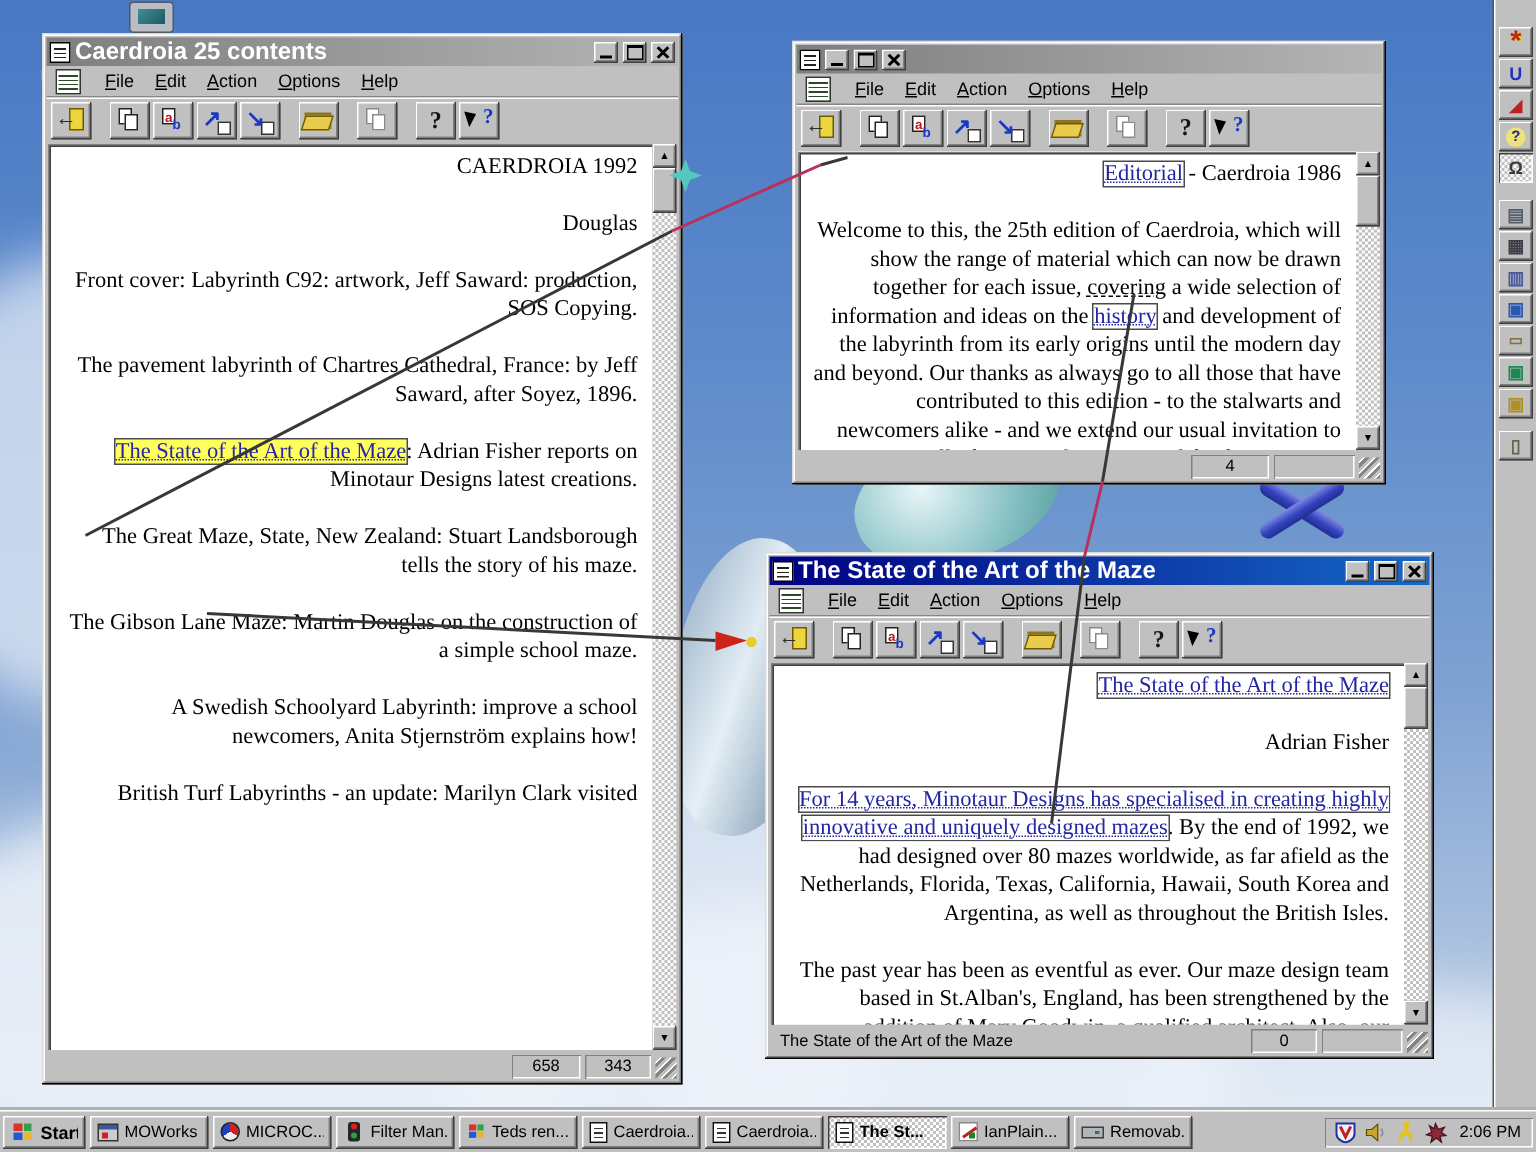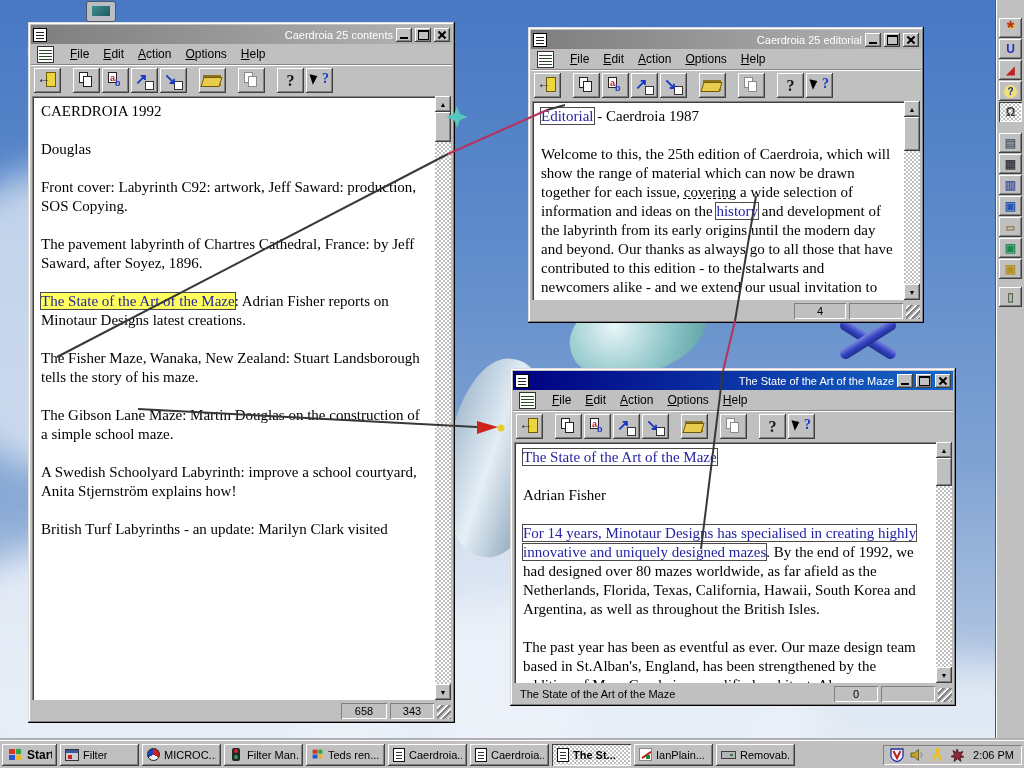--- a/index.html
+++ b/index.html
@@ -25,21 +25,21 @@
     background:linear-gradient(135deg,#3f8f92,#1d5a60); }
   .desk-label { position:absolute; left:11px; top:45px; color:#fff; font-size:11px;
     text-shadow:1px 1px 1px #223;padding-left:16px; }
 
   .window { position:absolute; background:#c0c0c0; padding:3px;
     box-shadow: inset -1px -1px 0 #000, inset 1px 1px 0 #dcdcdc, inset -2px -2px 0 #808080, inset 2px 2px 0 #fff;
     display:flex; flex-direction:column; z-index:10; }
   .titlebar { height:19px; flex:0 0 19px; display:flex; align-items:center; gap:3px; padding:0 2px; }
   .titlebar.inactive { background:linear-gradient(90deg,#7e7e7e,#b5b5b5); }
   .titlebar.active { background:linear-gradient(90deg,#000080,#1668c8); }
-  .title-text { flex:1; color:#fff; font-size:11px; font-weight:normal; white-space:nowrap; overflow:hidden;text-align:right; }
+  .title-text { flex:1; color:#fff; font-size:16px; font-weight:bold; white-space:nowrap; overflow:hidden; }
   .app-ico { width:14px; height:14px; background:#fff; border:1px solid #000; position:relative; flex:0 0 14px; }
   .app-ico::after { content:""; position:absolute; left:2px; top:2px; right:2px; bottom:2px;
     background:repeating-linear-gradient(0deg,#222 0 1px,transparent 1px 3px); }
   .tb-btn { width:16px; height:14px; display:flex; align-items:center; justify-content:center; position:relative;
     box-shadow: inset -1px -1px 0 #404040, inset 1px 1px 0 #fff, inset -2px -2px 0 #808080; background:#c0c0c0; }
   .g-min::after { content:""; width:8px; height:2px; background:#000; margin-top:7px; }
   .g-max::after { content:""; width:9px; height:7px; border:1px solid #000; border-top-width:2px; }
   .g-x { position:relative; width:10px; height:10px; }
   .g-x::before,.g-x::after { content:""; position:absolute; left:0; top:4px; width:10px; height:2px; background:#000; }
   .g-x::before { transform:rotate(45deg);} .g-x::after { transform:rotate(-45deg); }
@@ -72,25 +72,25 @@
     border:1px solid #6e5a00; transform:skewX(-18deg); }
   .q-help { font-family:"Liberation Serif",serif; font-size:16px; font-weight:bold; color:#141414; }
   .ptr { width:0; height:0; border-left:7px solid #000; border-top:4px solid transparent; border-bottom:7px solid transparent;
     position:absolute; left:5px; top:5px; transform:rotate(-18deg); }
   .q-blue { position:absolute; right:4px; top:3px; font-family:"Liberation Serif",serif; font-weight:bold; font-size:14px; color:#1838c8; }
 
   .content-row { flex:1; display:flex; margin:1px 1px 0 1px; min-height:0; }
   .content { flex:1; background:#fff; overflow:hidden; padding:4px 10px 0 9px;
     box-shadow: inset 1px 1px 0 #808080, inset 2px 2px 0 #404040, inset -1px -1px 0 #fff;
     font-family:"Liberation Serif", serif; font-size:15px; line-height:19px; color:#000; }
-  .content p { margin:19px 0 0 0; }
+  .content p { margin:19px 0 0 0;text-align:right; }
   .content p.first { margin-top:2px; }
   .glink { color:#2424a4; }
   .lbox { outline:1px solid #4a4a4a; }
-  .du { text-decoration-style:dotted; text-decoration-thickness:1px; }
+  .du { text-decoration:underline; text-decoration-style:dotted; text-decoration-thickness:1px; }
   .hl { background:#ffff5e; }
   .note-u { text-decoration:underline; text-decoration-style:dashed; text-decoration-thickness:1px; }
 
   .vscroll { flex:0 0 16px; display:flex; flex-direction:column; background-color:#c0c0c0;
     background-image:linear-gradient(45deg,#fff 25%,transparent 25%,transparent 75%,#fff 75%),
                      linear-gradient(45deg,#fff 25%,transparent 25%,transparent 75%,#fff 75%);
     background-size:4px 4px; background-position:0 0,2px 2px; }
   .sc-btn { width:16px; height:16px; flex:0 0 16px; display:flex; align-items:center; justify-content:center;
     font-size:7px; color:#000; box-shadow: inset -1px -1px 0 #404040, inset 1px 1px 0 #fff, inset -2px -2px 0 #808080;
     background:#c0c0c0; }
@@ -248,43 +248,42 @@
           <span class="q-blue">?</span>
         </div>
     </div>
     <div class="content-row">
       <div class="content">
         <p class="first">CAERDROIA 1992</p>
         <p>Douglas</p>
         <p>Front cover: Labyrinth C92: artwork, Jeff Saward: production, SOS Copying.</p>
         <p>The pavement labyrinth of Chartres Cathedral, France: by Jeff Saward, after Soyez, 1896.</p>
         <p><span class="glink lbox du hl">The State of the Art of the Maze</span><span>: Adrian Fisher reports on Minotaur Designs latest creations.</span></p>
-        <p>The Fisher Maze, Wanaka, New Zealand: Stuart Landsborough tells the story of his maze.</p>
+        <p>The Great Maze, State, New Zealand: Stuart Landsborough tells the story of his maze.</p>
         <p>The Gibson Lane Maze: Martin Douglas on the construction of a simple school maze.</p>
-        <p>A Swedish Schoolyard Labyrinth: improve a school courtyard, Anita Stjernström explains how!</p>
+        <p>A Swedish Schoolyard Labyrinth: improve a school newcomers, Anita Stjernström explains how!</p>
         <p>British Turf Labyrinths - an update: Marilyn Clark visited</p>
       </div>
       <div class="vscroll">
         <div class="sc-btn">▲</div>
         <div class="thumb" style="height:30px;"></div>
         <div class="sc-fill"></div>
         <div class="sc-btn">▼</div>
       </div>
     </div>
     <div class="statusbar">
       <div class="sbox" style="width:46px;">658</div>
       <div class="sbox" style="width:44px;">343</div>
       <div class="grip"></div>
     </div>
   </div>
 
   <div class="window" style="left:528px; top:27px; width:396px; height:296px;">
     <div class="titlebar inactive">
       <div class="app-ico"></div>
-      <div class="title-text">Caerdroia 25 editorial</div>
       <div class="tb-btn g-min"></div>
       <div class="tb-btn g-max"></div>
       <div class="tb-btn">
           <span class="g-x"></span>
         </div>
     </div>
     <div class="menubar">
       <div class="doc-btn"></div>
       <div class="menu-item"><span class="ul">F</span><span>ile</span></div>
       <div class="menu-item"><span class="ul">E</span><span>dit</span></div>
@@ -329,21 +328,21 @@
       <div class="tool-btn">
           <span class="q-help">?</span>
         </div>
       <div class="tool-btn">
           <span class="ptr"></span>
           <span class="q-blue">?</span>
         </div>
     </div>
     <div class="content-row">
       <div class="content">
-        <p class="first"><span class="glink lbox du">Editorial</span><span> - Caerdroia 1987</span></p>
+        <p class="first"><span class="glink lbox du">Editorial</span><span> - Caerdroia 1986</span></p>
         <p><span>Welcome to this, the 25th edition of Caerdroia, which will show the range of material which can now be drawn together for each issue, </span><span class="note-u">covering</span><span> a wide selection of information and ideas on the </span><span class="glink lbox du">history</span><span> and development of the labyrinth from its early origins until the modern day and beyond. Our thanks as always go to all those that have contributed to this edition - to the stalwarts and newcomers alike - and we extend our usual invitation to all of you to submit material for future issues.</span></p>
       </div>
       <div class="vscroll">
         <div class="sc-btn">▲</div>
         <div class="thumb" style="height:34px;"></div>
         <div class="sc-fill"></div>
         <div class="sc-btn">▼</div>
       </div>
     </div>
     <div class="statusbar">
@@ -458,21 +457,21 @@
       <svg class="ico16" viewBox="0 0 16 16">
           <rect x="2" y="2" width="6" height="5" fill="#d83428"></rect>
           <rect x="9" y="2" width="5" height="5" fill="#2ea444"></rect>
           <rect x="2" y="8" width="6" height="5" fill="#2458d8"></rect>
           <rect x="9" y="8" width="5" height="5" fill="#ecb428"></rect>
         </svg>
       <span class="lbl">Start</span>
     </div>
     <div class="task-btn w79">
         <span class="ico-moworks"></span>
-        <span class="lbl">Filter</span>
+        <span class="lbl">MOWorks</span>
       </div>
     <div class="task-btn w79">
         <span class="ico-microc"></span>
         <span class="lbl">MICROC...</span>
       </div>
     <div class="task-btn w79">
         <span class="ico-filter"></span>
         <span class="lbl">Filter Man...</span>
       </div>
     <div class="task-btn w79">

